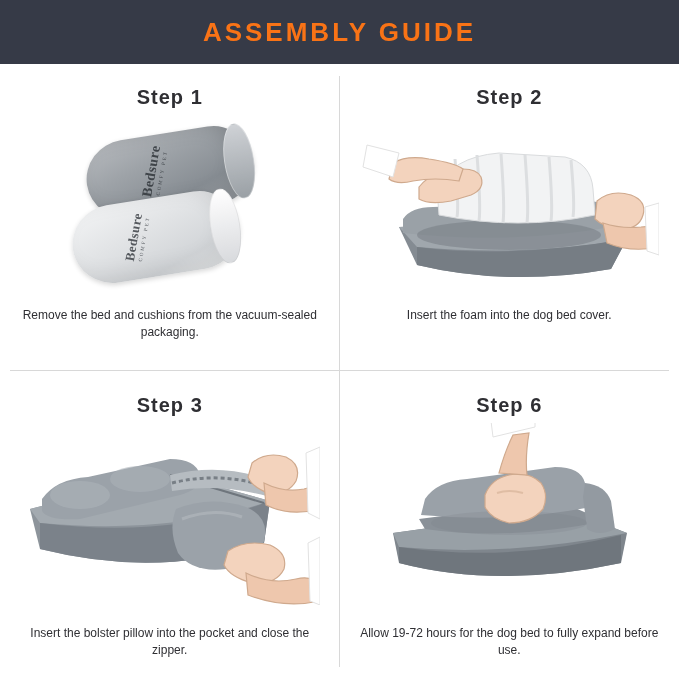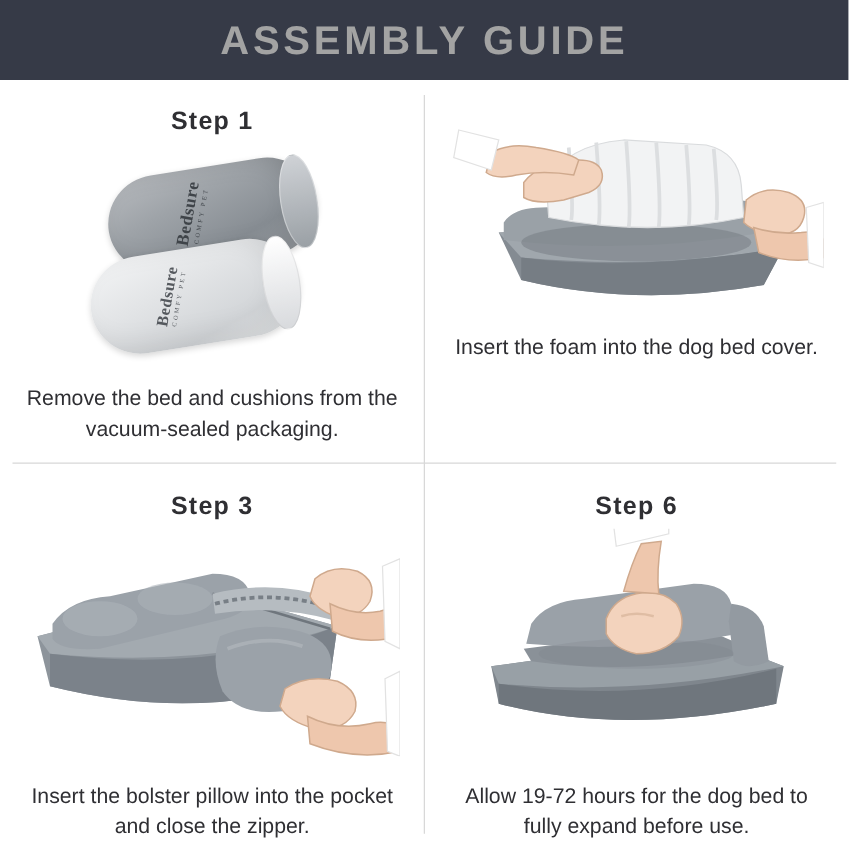--- a/index.html
+++ b/index.html
@@ -22,22 +22,22 @@
   
   .header {
     width: 100%;
     height: 64px;
     background: #363a47;
     display: flex;
     align-items: center;
     justify-content: center;
   }
   .header-title {
-    color: #a3a3a3;
-    font-size: 32px;
+    color: #f97316;
+    font-size: 26px;
     font-weight: bold;
     letter-spacing: 3px;
     text-align: center;
   }
 
   
   .grid {
     position: relative;
     width: 100%;
     height: 615px;
@@ -76,21 +76,21 @@
     letter-spacing: 1px;
     margin: 12px 0 6px 0;
   }
   .art {
     position: relative;
     width: 300px;
     height: 182px;
     margin: 0 auto;
   }
   .caption {
-    font-size: 17px;
+    font-size: 12px;
     line-height: 1.45;
     color: #2f2f33;
     text-align: center;
     max-width: 300px;
     margin-top: 10px;
   }
 
   
   .skin   { fill: #f3d3bd; stroke: #cfa98d; stroke-width: 1.2; }
   .skin2  { fill: #eec7ad; stroke: #cfa98d; stroke-width: 1.2; }
@@ -181,20 +181,21 @@
         </div>
         <div class="brand brand-light">
           <span>Bedsure</span>
           <span class="sub">COMFY PET</span>
         </div>
       </div>
       <div class="caption">Remove the bed and cushions from the vacuum-sealed packaging.</div>
     </div>
 
     <div class="cell">
+      <div class="step-title">Step 2</div>
       <div class="art">
         <svg width="300" height="182" viewBox="0 0 300 182">
 
           <g>
             <path d="M40 112 L232 104 L268 124 L252 154 Q150 172 58 150 Z" fill="#848b92"></path>
             <path d="M40 112 L232 104 L268 124 Q170 142 58 132 Z" fill="#a0a7ad"></path>
             <path d="M44 104 Q52 92 74 92 L228 86 Q250 86 252 100 L252 112 Q150 130 44 118 Z" fill="#9aa1a7"></path>
             <path d="M58 132 Q150 144 268 124 L252 154 Q150 172 58 150 Z" fill="#767d84"></path>
             <ellipse cx="150" cy="120" rx="92" ry="15" fill="#6f767d" opacity="0.45"></ellipse>
           </g>

